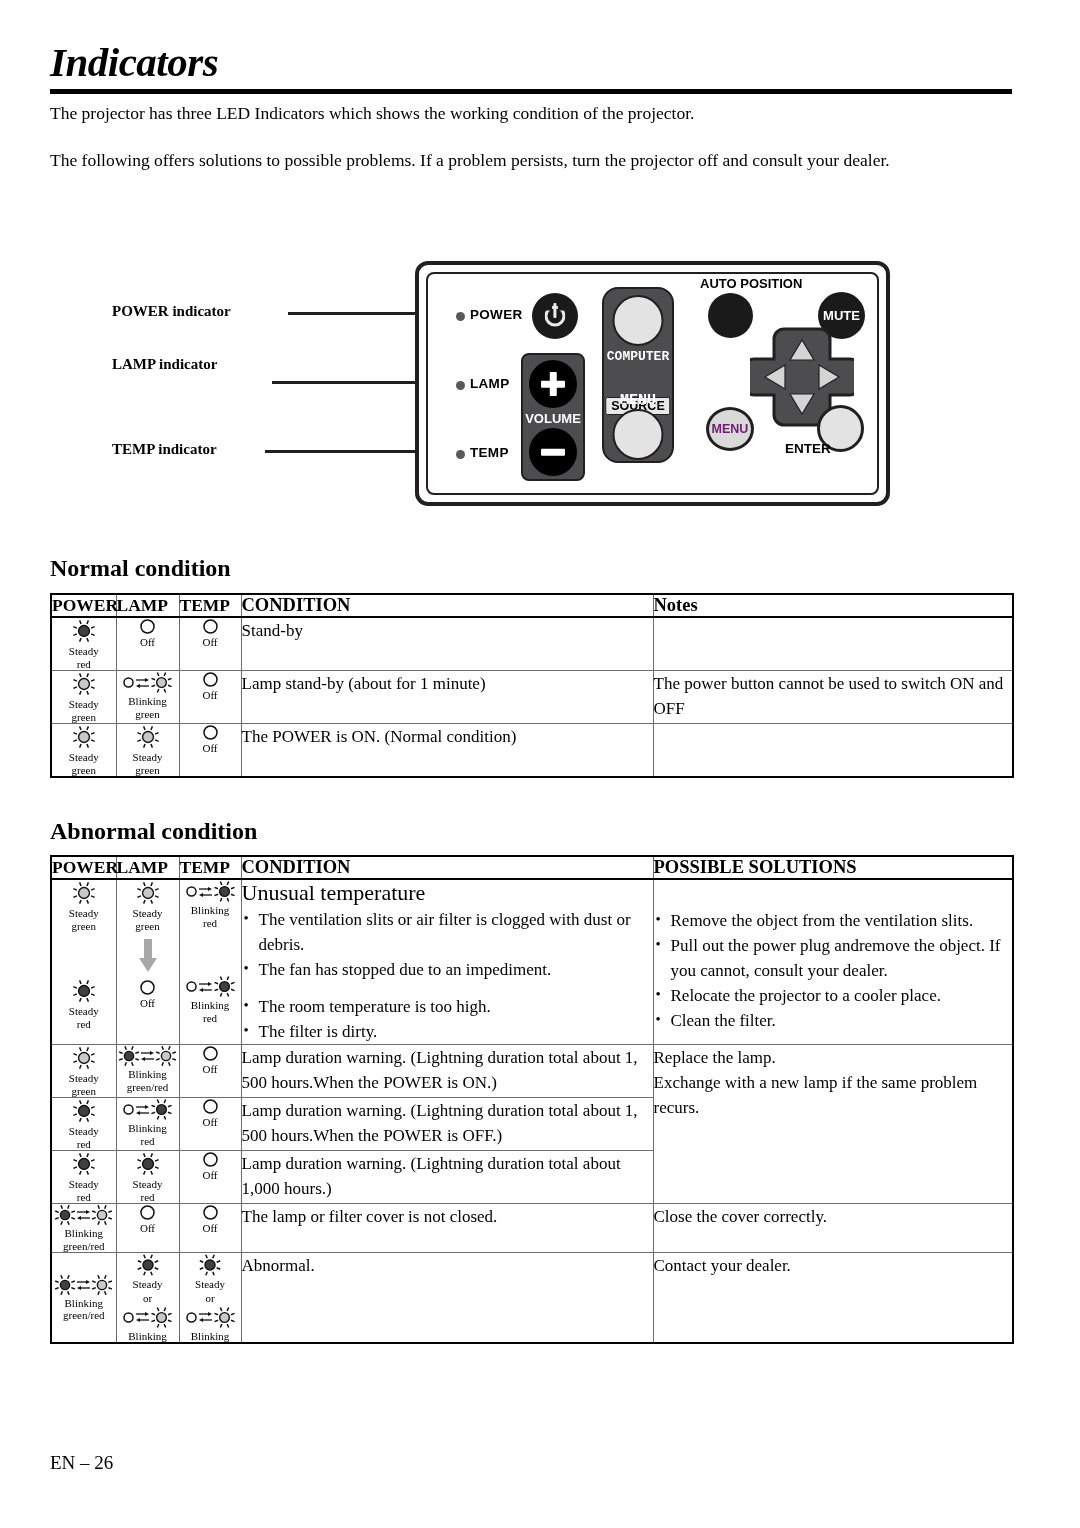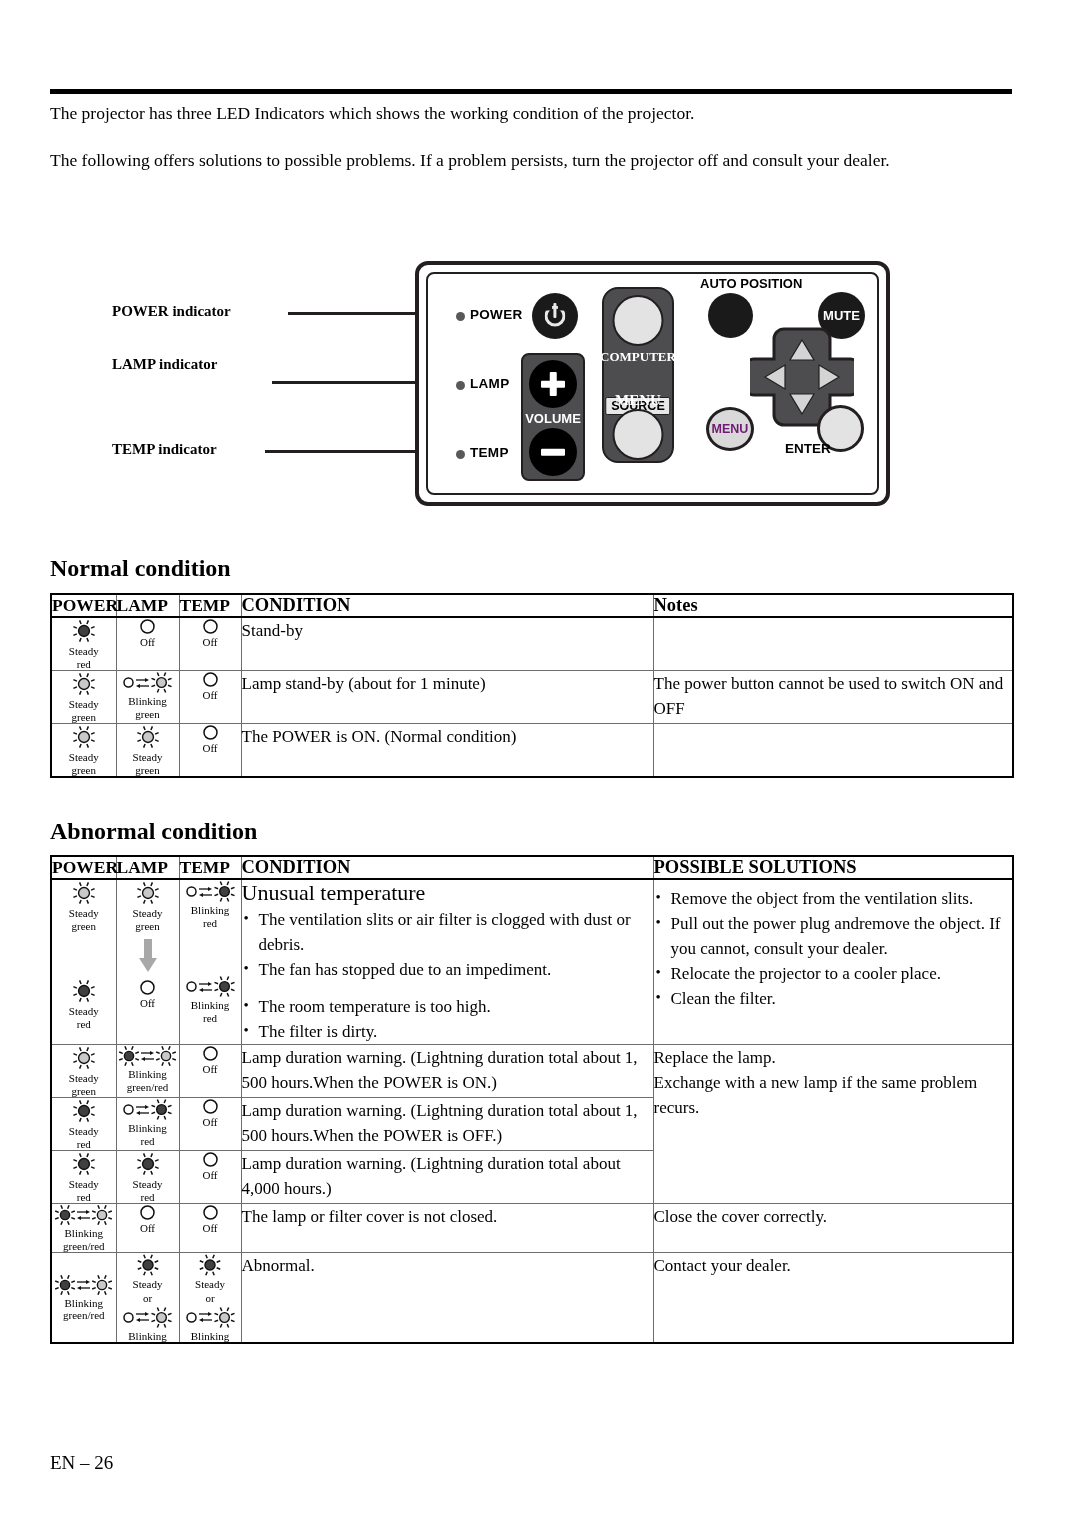--- a/index.html
+++ b/index.html
@@ -101,21 +101,21 @@
     position:absolute; width:72px; height:176px; border-radius:16px;
     background:#4d4d4f; border:2.5px solid #231f20;
   }
   .src-key {
     position:absolute; left:50%; transform:translateX(-50%);
     width:51px; height:51px; border-radius:50%;
     background:#e3e3e3; border:2px solid #231f20;
   }
   .src-txt {
     position:absolute; left:50%; transform:translateX(-50%);
-    font-family:Liberation Serif, serif; font-size:13px;
+    font-family:Liberation Mono, monospace; font-size:13px;
     font-weight:bold; color:#fff; white-space:nowrap;
   }
   .src-chip {
     position:absolute; left:50%; transform:translateX(-50%);
     background:#e8e8e8; border:1.5px solid #231f20; border-radius:2px;
     font-family:"Liberation Sans", sans-serif; font-size:12.5px;
     font-weight:bold; color:#000; padding:1px 5px; white-space:nowrap;
   }
 
   .auto-label {
@@ -214,20 +214,21 @@
   .footer {
     position:absolute; left:50px; top:1452px;
     font-size:19px; font-family:"Liberation Serif", serif;
   }
 </style>
 </head>
 <body>
 
 <div class="page">
 
+  <div class="title">Indicators</div>
   <div class="title-rule"></div>
 
   <div class="para para2">The following offers solutions to possible problems. If a problem persists, turn the projector off and consult your dealer.</div>
   <div class="para para1">The projector has three LED Indicators which shows the working condition of the projector.</div>
 
   <div class="diagram">
 
     <div class="leadlabel" style="left:62px; top:48px;">POWER indicator</div>
     <div class="leadline" style="left:238px; top:57px; width:164px;"></div>
 
@@ -594,21 +595,21 @@
       <ul class="bullets">
               <li>The ventilation slits or air filter is clogged with dust or debris.</li>
               <li>The fan has stopped due to an impediment.</li>
             </ul>
       <div style="height:12px"></div>
       <ul class="bullets">
               <li>The room temperature is too high.</li>
               <li>The filter is dirty.</li>
             </ul>
     </td>
-    <td class="textcell" style="padding-top:6px;">
+    <td class="textcell" style="padding-top:28px;">
       <ul class="bullets">
               <li>Remove the object from the ventilation slits.</li>
               <li>Pull out the power plug andremove the object. If you cannot, consult your dealer.</li>
               <li>Relocate the projector to a cooler place.</li>
               <li>Clean the filter.</li>
             </ul>
     </td>
   </tr>
         <tr>
       <td class="statecell">
@@ -761,21 +762,21 @@
     </div>
           </td>
       <td class="statecell">
     <div class="state">
       <svg class="ico" width="17" height="17" viewBox="0 0 17 17">
     <circle cx="8.5" cy="8.5" r="6.5" fill="#fff" stroke="#111" stroke-width="1.5"></circle>
               </svg>
               <div class="state-lbl">Off</div>
     </div>
           </td>
-      <td class="textcell">Lamp duration warning. (Lightning duration total about 4,000 hours.)</td>
+      <td class="textcell">Lamp duration warning. (Lightning duration total about 1,000 hours.)</td>
         </tr>
         <tr>
     <td class="statecell">
     <div class="state">
       <span style="display:inline-flex;align-items:center;gap:0px;">
     <svg class="ico" width="22" height="22" viewBox="0 0 22 22">
     <line x1="17.30" y1="13.61" x2="20.81" y2="15.06" stroke="#111" stroke-width="1.5"></line>
                   <line x1="13.61" y1="17.30" x2="15.06" y2="20.81" stroke="#111" stroke-width="1.5"></line>
                   <line x1="8.39" y1="17.30" x2="6.94" y2="20.81" stroke="#111" stroke-width="1.5"></line>
                   <line x1="4.70" y1="13.61" x2="1.19" y2="15.06" stroke="#111" stroke-width="1.5"></line>

